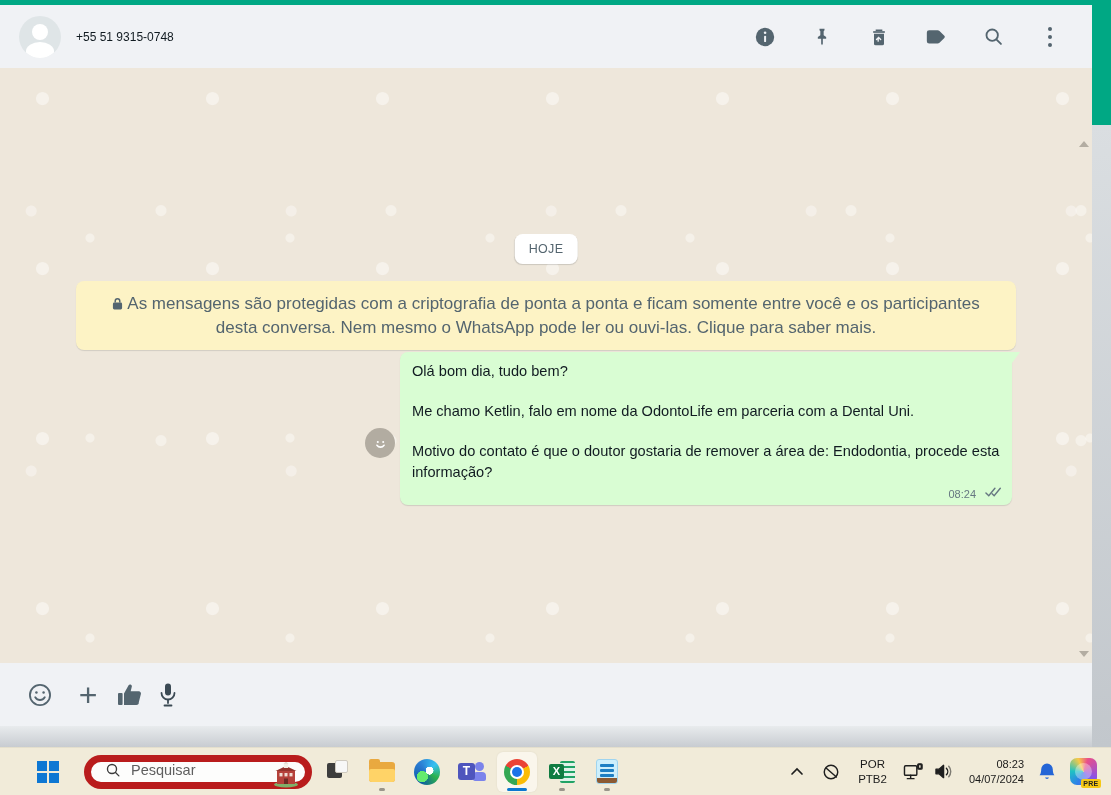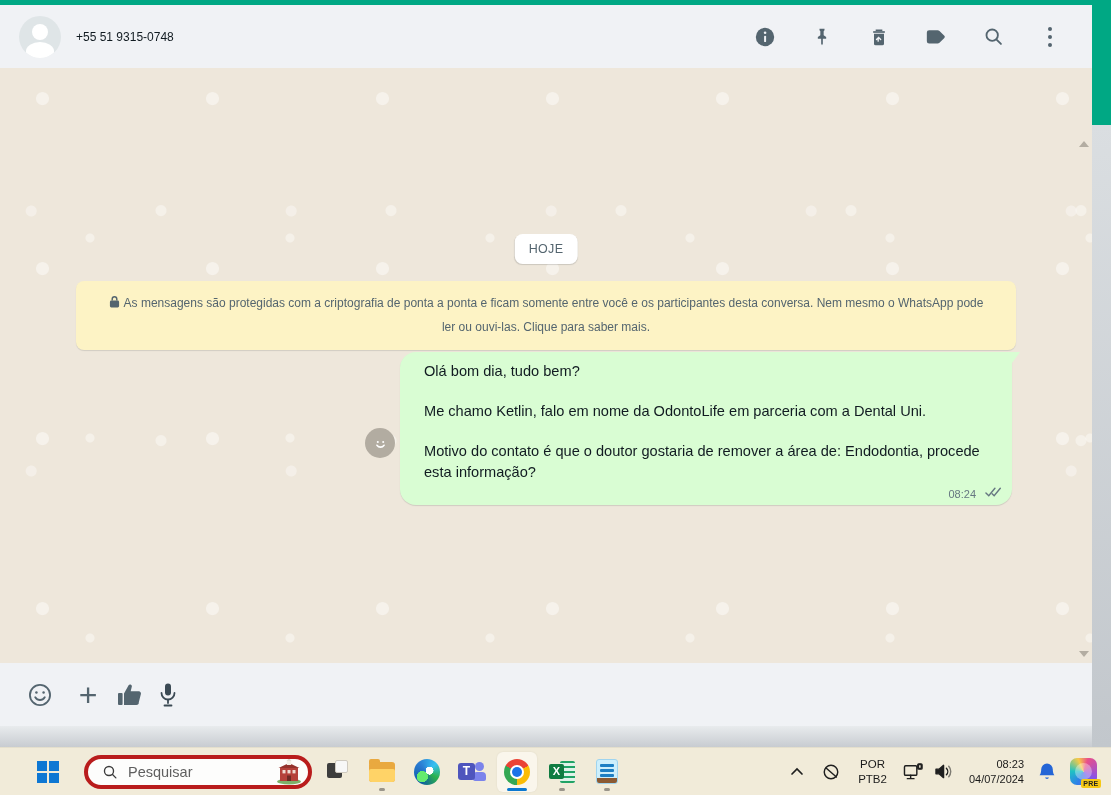--- a/index.html
+++ b/index.html
@@ -31,28 +31,28 @@
       radial-gradient(circle at 12% 55%, rgba(255,255,255,.35) 0 5px, transparent 6px);
     background-size:170px 170px, 230px 230px, 200px 200px, 260px 260px; }
   .scroll-arrow { position:absolute; width:0; height:0; cursor:pointer; }
   .scroll-up { left:1079px; top:73px; border-left:5px solid transparent; border-right:5px solid transparent; border-bottom:6px solid #b3ada2; }
   .scroll-down { left:1079px; top:583px; border-left:5px solid transparent; border-right:5px solid transparent; border-top:6px solid #b3ada2; }
 
   .date-pill { position:absolute; top:166px; left:546px; transform:translateX(-50%); background:#ffffff; color:#54656f;
     font-size:12.5px; letter-spacing:.3px; padding:8px 14px; border-radius:8px; box-shadow:0 1px 1px rgba(11,20,26,.15); }
 
   .banner { position:absolute; top:213px; left:546px; transform:translateX(-50%); width:940px; background:#fdf3c5;
-    border-radius:8px; padding:11px 30px; text-align:center; font-size:12px; line-height:23px; color:#54656f;
+    border-radius:8px; padding:11px 30px; text-align:center; font-size:17px; line-height:23px; color:#54656f;
     box-shadow:0 1px 1px rgba(11,20,26,.12); cursor:pointer; }
   .lock-ic { display:inline-block; vertical-align:-1px; margin-right:4px; }
 
   
   .msg-row { position:absolute; top:284px; left:400px; width:612px; }
-  .bubble { position:relative; width:612px; background:#d9fdd3; border-radius:16px; border-top-right-radius:0;
-    padding:9px 12px 22px 24px; box-shadow:0 1px 1px rgba(11,20,26,.13); }
+  .bubble { position:relative; width:612px; background:#d9fdd3; border-radius:8px; border-top-right-radius:0;
+    padding:9px 12px 22px 12px; box-shadow:0 1px 1px rgba(11,20,26,.13); }
   .bubble .tail { position:absolute; right:-8px; top:0; width:0; height:0;
     border-left:8px solid #d9fdd3; border-bottom:11px solid transparent; }
   .msg-par { font-size:14.6px; line-height:21px; color:#111b21; margin-bottom:19px; }
   .msg-par:last-of-type { margin-bottom:0; }
   .msg-meta { position:absolute; right:10px; bottom:5px; display:flex; align-items:center; gap:9px;
     font-size:11px; color:#667781; }
   .react-btn { position:absolute; left:-35px; top:76px; width:30px; height:30px; border-radius:50%;
     background:#b2aca1; display:flex; align-items:center; justify-content:center; cursor:pointer; }
 
   
@@ -73,22 +73,22 @@
   .bottom-band { position:absolute; left:0; top:726px; width:1111px; height:21px; background:linear-gradient(#e8ebed,#c8ccd1); }
   .right-teal { position:absolute; left:1092px; top:0; width:19px; height:125px; background:#00a884; z-index:41; }
   .right-gray { position:absolute; left:1092px; top:125px; width:19px; height:622px; background:linear-gradient(#dadee1,#c2c7cc); }
 
   
   .taskbar { position:absolute; left:0; top:747px; width:1111px; height:48px; background:#f1ebd9;
     border-top:1px solid rgba(0,0,0,.05); display:flex; align-items:center; z-index:30; }
   .start-btn { margin-left:28px; width:40px; height:40px; display:flex; align-items:center; justify-content:center; cursor:pointer; }
   .win-logo { display:grid; grid-template-columns:10px 10px; grid-template-rows:10px 10px; gap:2px; }
   .win-logo i { background:#0e77d3; }
-  .search-pill { margin-left:16px; width:228px; height:34px; background:#fdfdfc; border:4px solid #b91c1c;
-    border-radius:17px; display:flex; align-items:center; cursor:pointer; }
+  .search-pill { margin-left:16px; width:228px; height:34px; background:#fdfdfc; border:7px solid #b91c1c;
+    border-radius:17px; display:flex; align-items:flex-start; cursor:pointer; }
   .search-pill .mag { margin-left:14px; color:#3b3b3b; display:flex; }
   .search-pill .s-text { margin-left:10px; font-size:14.5px; color:#5f5f5f; }
   .search-pill .bing-art { margin-left:auto; margin-right:5px; display:flex; }
   .tk-btn { position:relative; width:40px; height:40px; margin-left:5px; display:flex; align-items:center; justify-content:center; cursor:pointer; border-radius:6px; }
   .tk-btn .run-dot { position:absolute; bottom:1px; left:50%; transform:translateX(-50%); width:6px; height:3px; border-radius:2px; background:#9a958a; }
   .tk-btn.active { background:#faf6ec; box-shadow:0 0 2px rgba(0,0,0,.08); }
   .tk-btn.active .run-dot { width:20px; background:#0b78d0; }
 
   .tv-back { position:absolute; left:10px; top:11px; width:15px; height:15px; background:#3d3d3d; border-radius:2px; }
   .tv-front { position:absolute; left:18px; top:8px; width:13px; height:13px; background:#f7f7f7; border:1px solid #cfcac0; border-radius:2px; }

